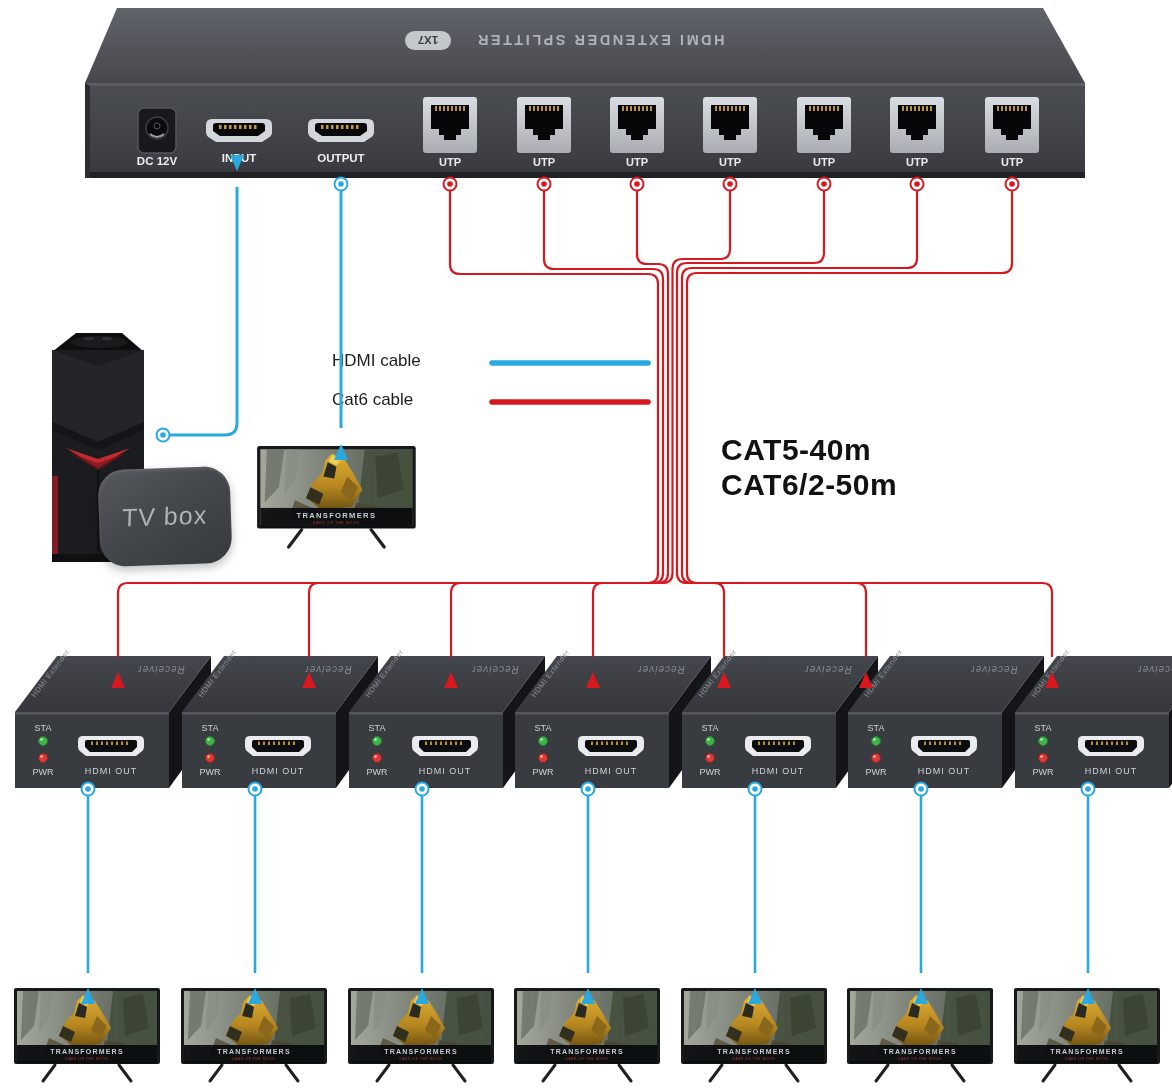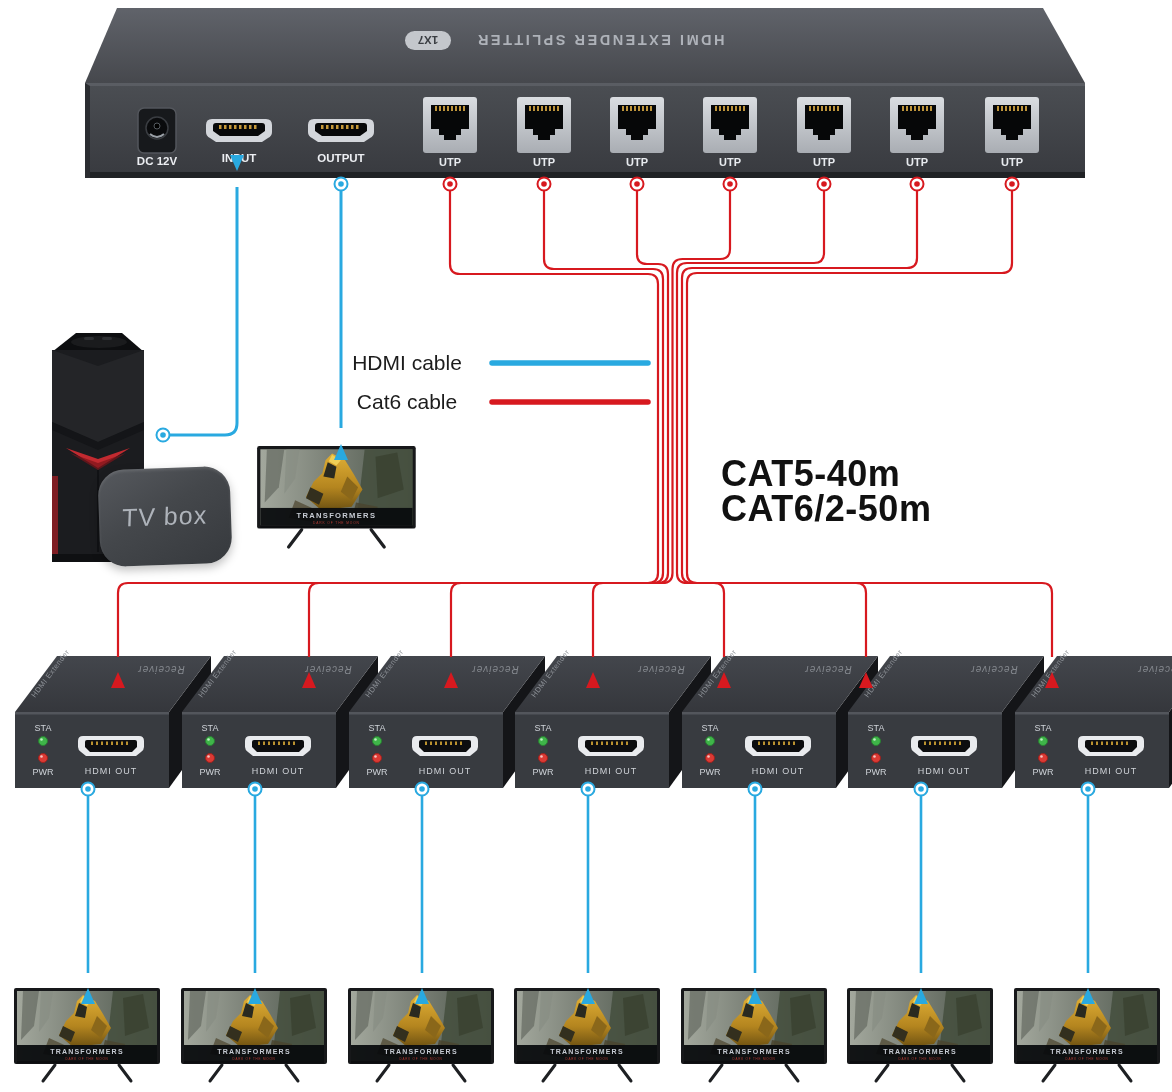--- a/index.html
+++ b/index.html
@@ -1,22 +1,22 @@
 <!DOCTYPE html>
 <html><head>
 <meta charset="utf-8">
 <style>
   html,body{margin:0;padding:0;background:#fff;}
   #stage{position:relative;width:1172px;height:1092px;background:#ffffff;overflow:hidden;
          font-family:"Liberation Sans",sans-serif;}
   .abs{position:absolute;}
   svg{display:block;}
   #cable-layer{position:absolute;left:0;top:0;z-index:50;pointer-events:none;}
-  .legend-label{position:absolute;width:150px;text-align:center;font-size:21px;color:#1c1c1c;z-index:20;}
-  #specs{position:absolute;left:721px;top:456px;font-size:36px;font-weight:600;color:#111;
+  .legend-label{position:absolute;width:150px;text-align:left;font-size:17px;color:#1c1c1c;z-index:20;}
+  #specs{position:absolute;left:721px;top:432px;font-size:30px;font-weight:600;color:#111;
          line-height:35px;letter-spacing:0.5px;z-index:20;}
   #tvbox{position:absolute;left:99px;top:468px;width:132px;height:97px;border-radius:26px;
          background:linear-gradient(150deg,#56595e 0%,#44474b 45%,#36393d 100%);
          box-shadow:inset 0 2px 3px rgba(255,255,255,0.12), 0 4px 10px rgba(0,0,0,0.25);
          display:flex;align-items:center;justify-content:center;z-index:12;transform:rotate(-2deg);}
   #tvbox span{color:#aeb3ba;font-size:25px;letter-spacing:1px;transform:skewX(-4deg);}
   .receiver{position:absolute;top:650px;width:210px;height:140px;}
   .tv-bottom{position:absolute;top:988px;}
 </style>
 </head>

